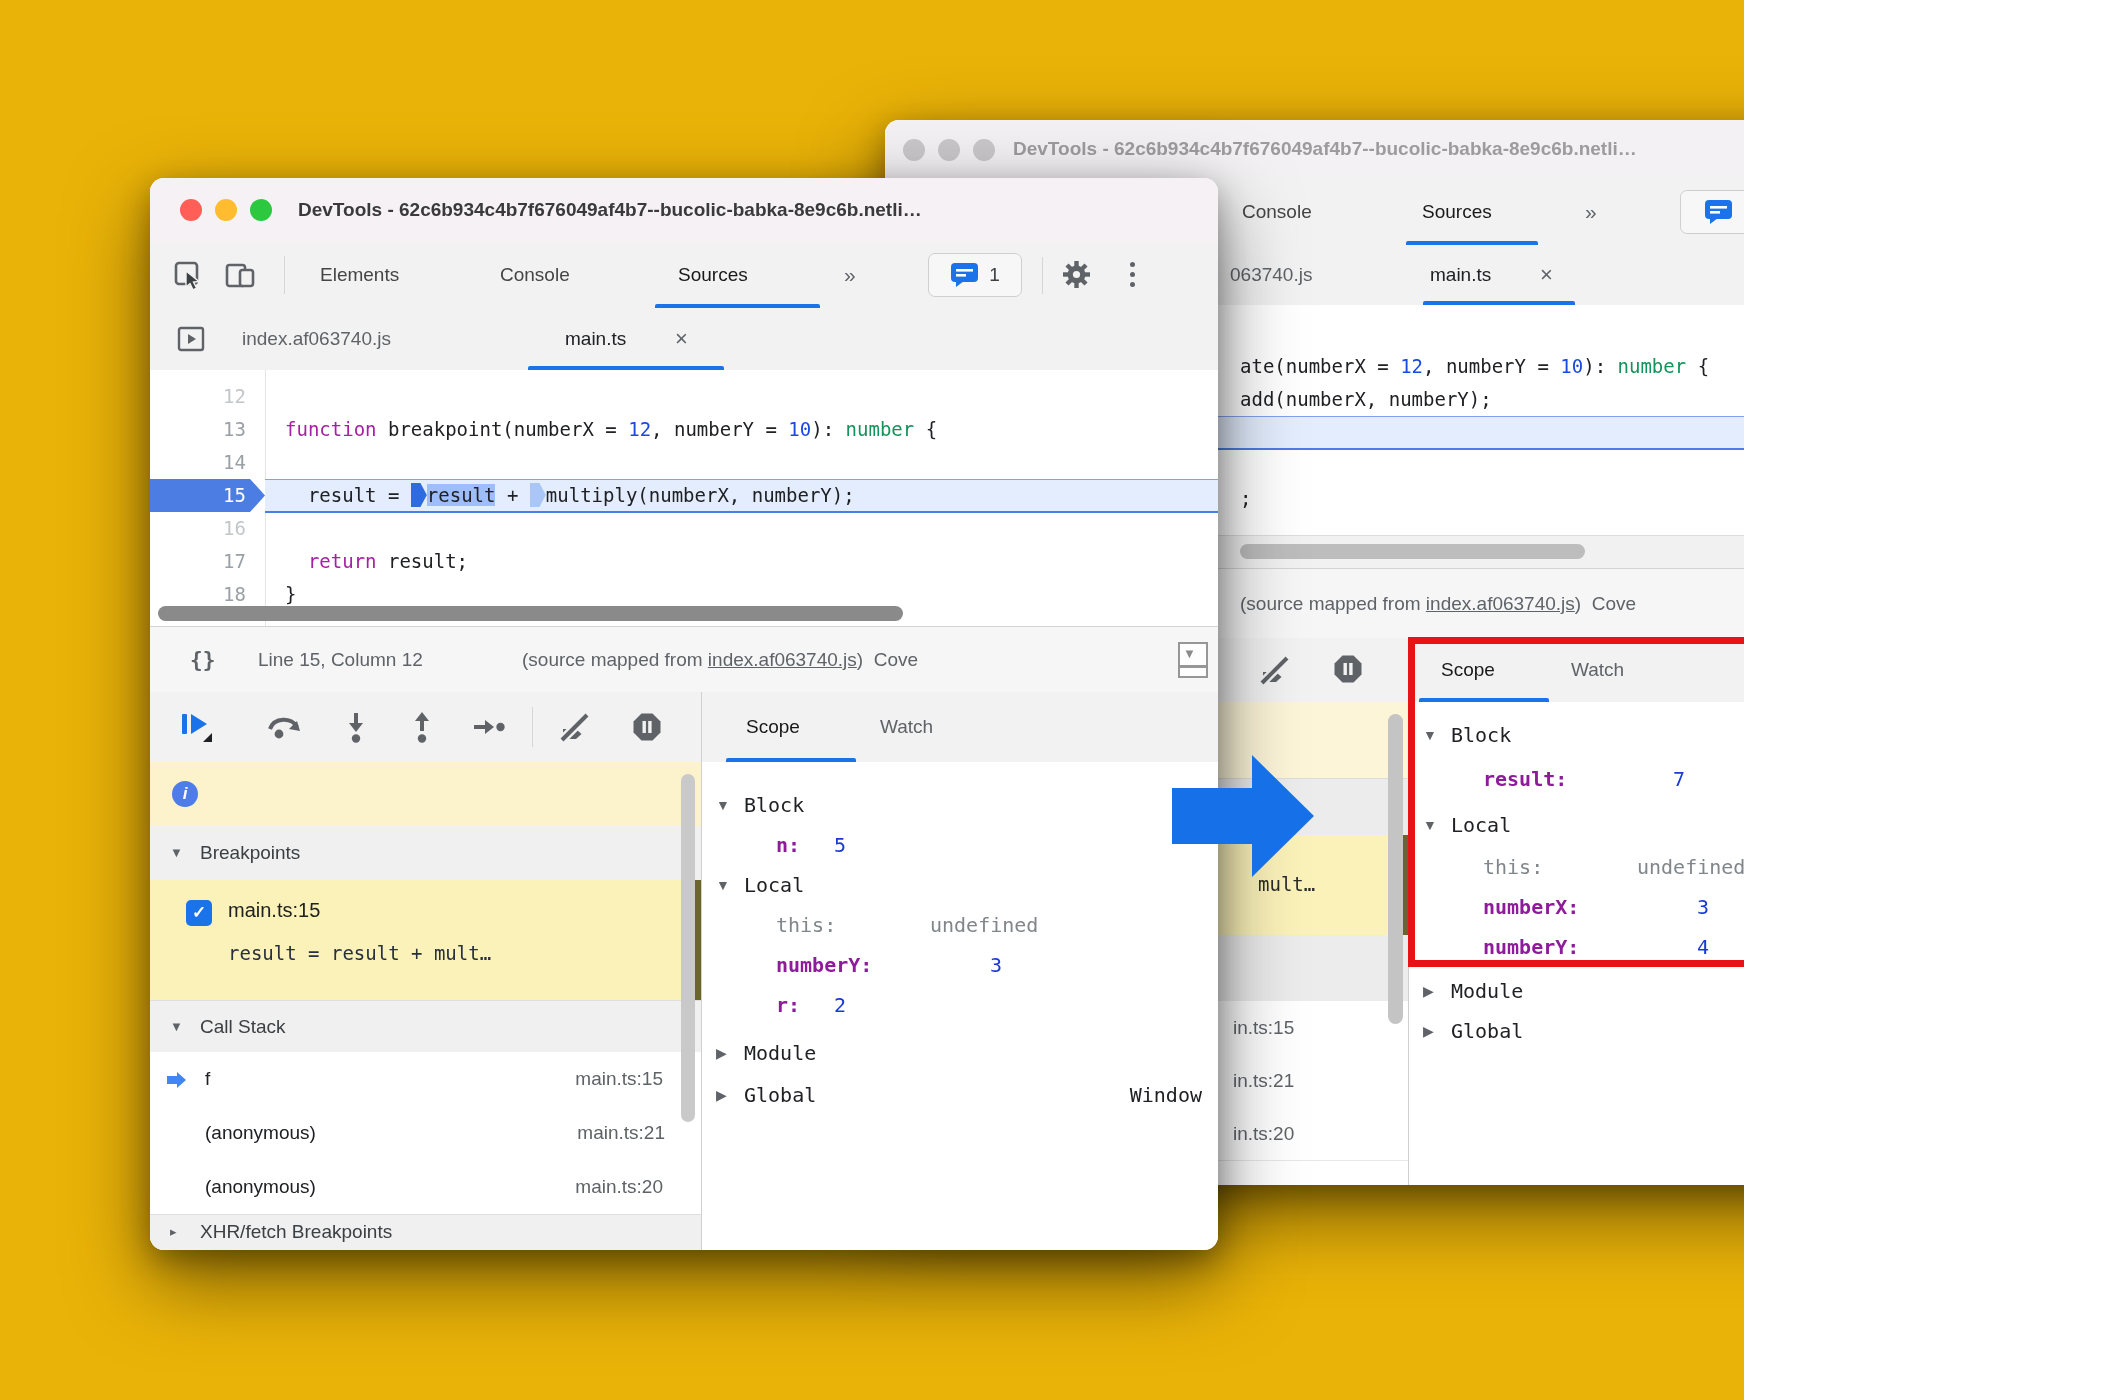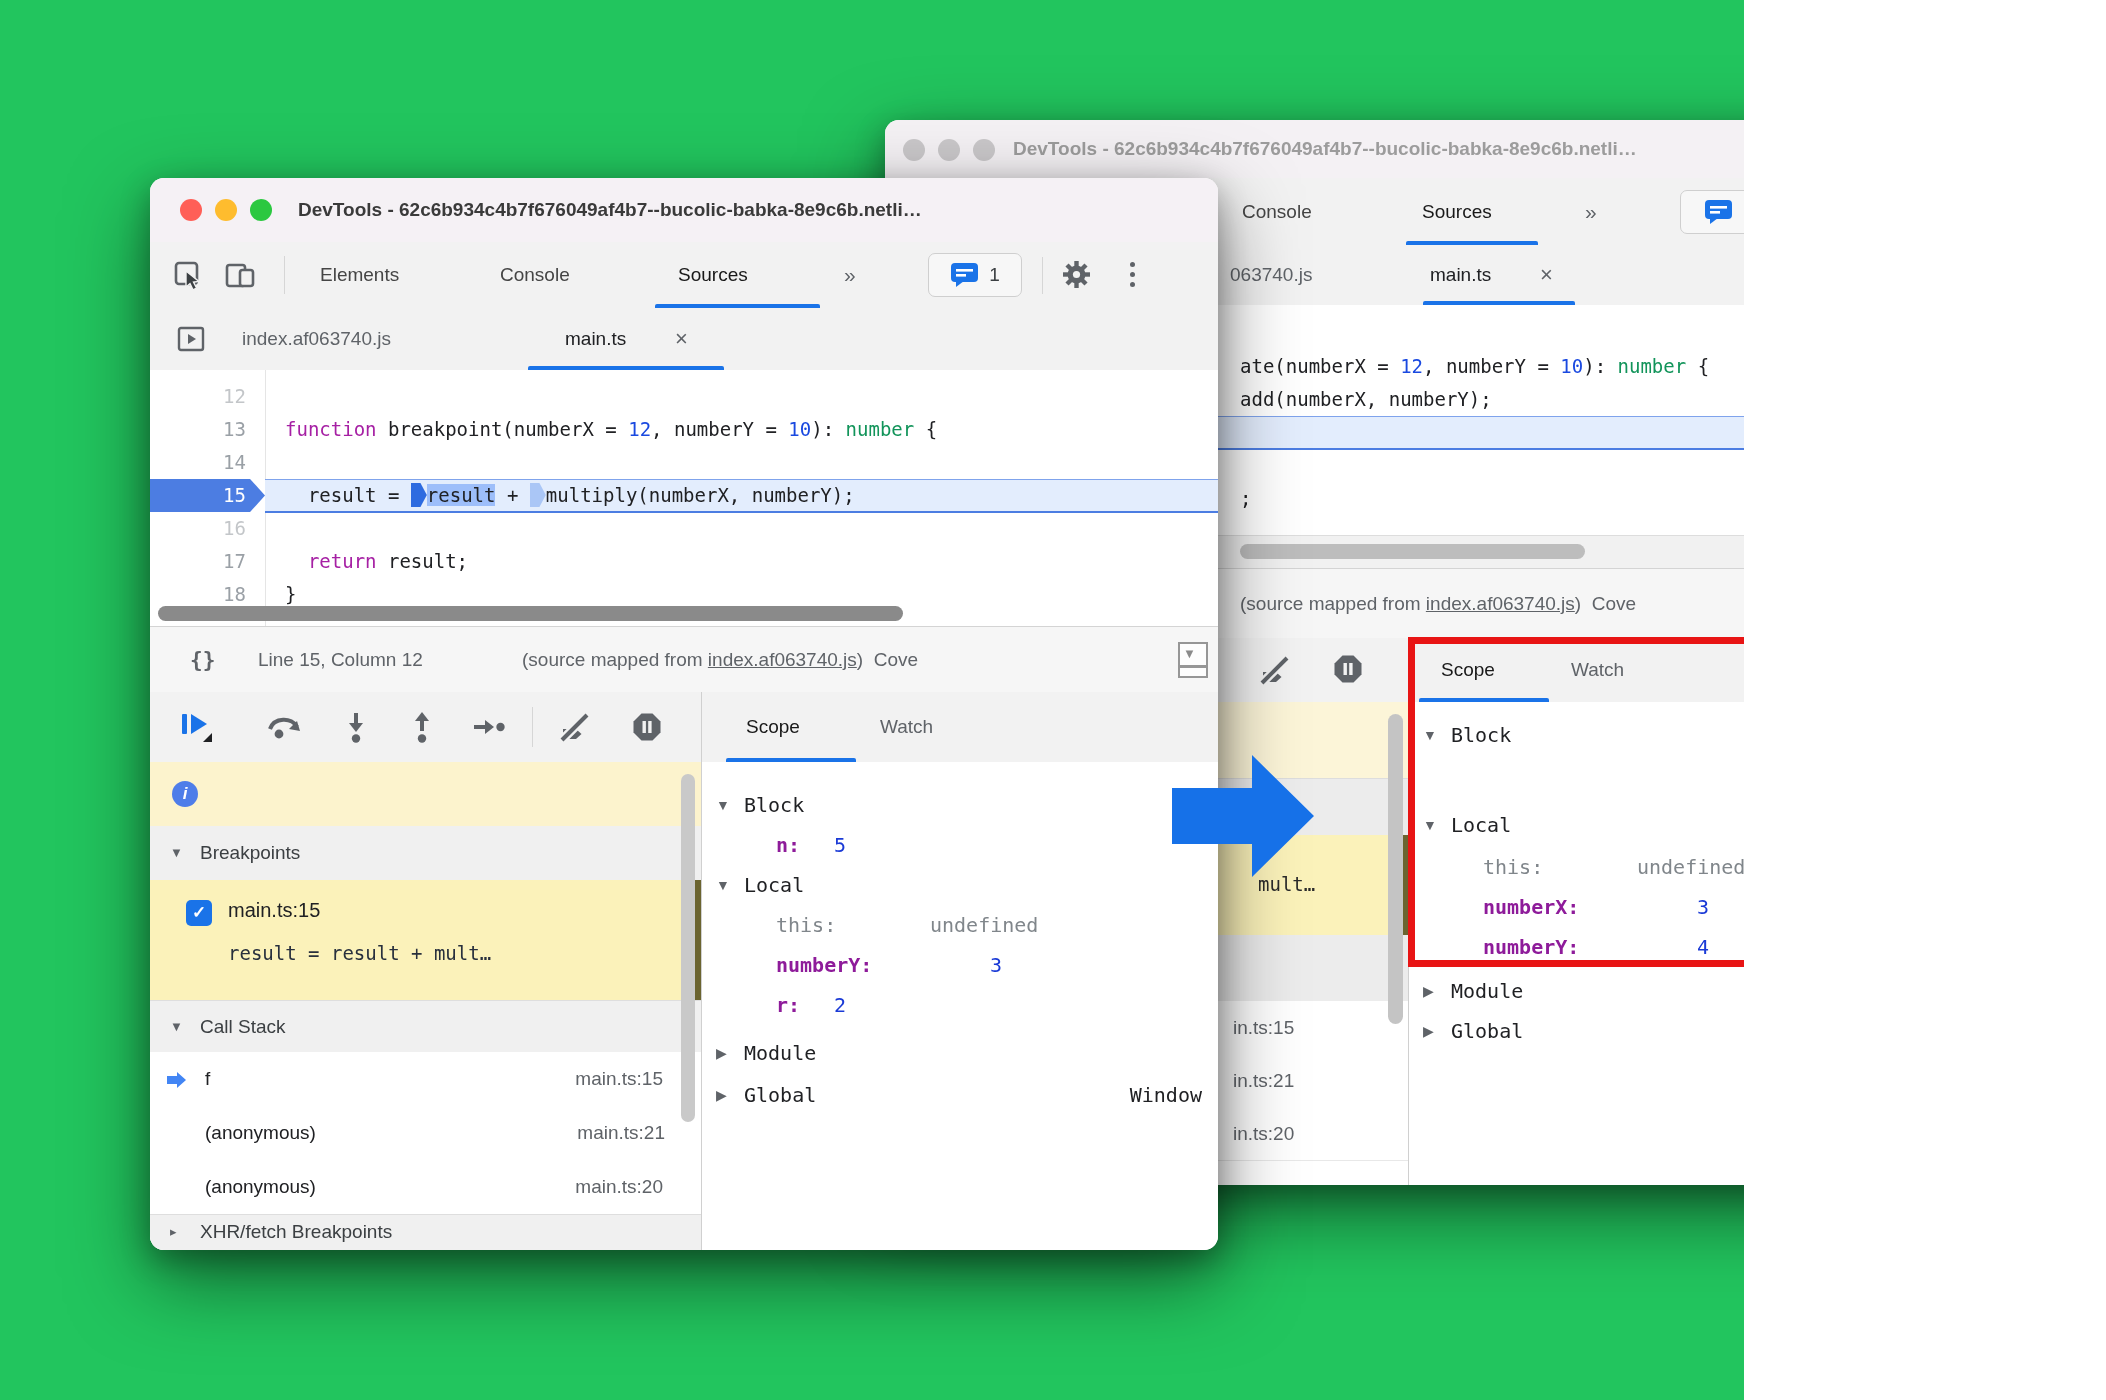--- a/index.html
+++ b/index.html
@@ -1,16 +1,16 @@
 <!DOCTYPE html>
 <html><head>
 <meta charset="utf-8">
 <style>
   html,body{margin:0;padding:0;background:#fff;}
-  .page{position:relative;width:1744px;height:1400px;background:#22c55e;overflow:hidden;
+  .page{position:relative;width:1744px;height:1400px;background:#eab308;overflow:hidden;
         font-family:"Liberation Sans",sans-serif;color:#202124;}
   .a{position:absolute;}
   .mono{font-family:"DejaVu Sans Mono",monospace;}
   .win{position:absolute;background:#fff;border-radius:14px;overflow:hidden;
        box-shadow:0 30px 80px rgba(0,0,0,.5),0 10px 30px rgba(0,0,0,.3);}
   .titlebar{position:absolute;left:0;right:0;height:58px;background:#f4f1f4;border-bottom:1px solid #d4d1d4;}
   .light{position:absolute;width:22px;height:22px;border-radius:50%;top:19px;}
   .title-text{position:absolute;top:0;line-height:58px;font-weight:bold;font-size:19px;
               white-space:nowrap;overflow:hidden;text-overflow:ellipsis;}
   .toolbar{position:absolute;left:0;right:0;background:#f2f2f2;border-bottom:1px solid #d0d0d0;}
@@ -183,20 +183,24 @@
           <span class="cs-loc" style="left:348px;line-height:53px;">in.ts:20</span>
         </div>
         <div class="scroll-thumb" style="left:503px;top:12px;width:15px;height:310px;"></div>
       </div>
 
       <div class="a" style="left:523px;top:64px;right:0;bottom:0;background:#fff;border-left:1px solid #d0d0d0;">
         <div class="sc-row" style="top:16px;">
           <span class="sc-tri">▼</span>
           <span class="sc-sec">Block</span>
         </div>
+        <div class="sc-row" style="top:60px;">
+          <span class="sc-name">result:</span>
+          <span class="sc-val-num" style="position:absolute;left:252px;">7</span>
+        </div>
         <div class="sc-row" style="top:106px;">
           <span class="sc-tri">▼</span>
           <span class="sc-sec">Local</span>
         </div>
         <div class="sc-row" style="top:148px;">
           <span class="sc-gray">this:</span>
           <span class="sc-val-gray" style="position:absolute;left:216px;">undefined</span>
         </div>
         <div class="sc-row" style="top:188px;">
           <span class="sc-name">numberX:</span>

